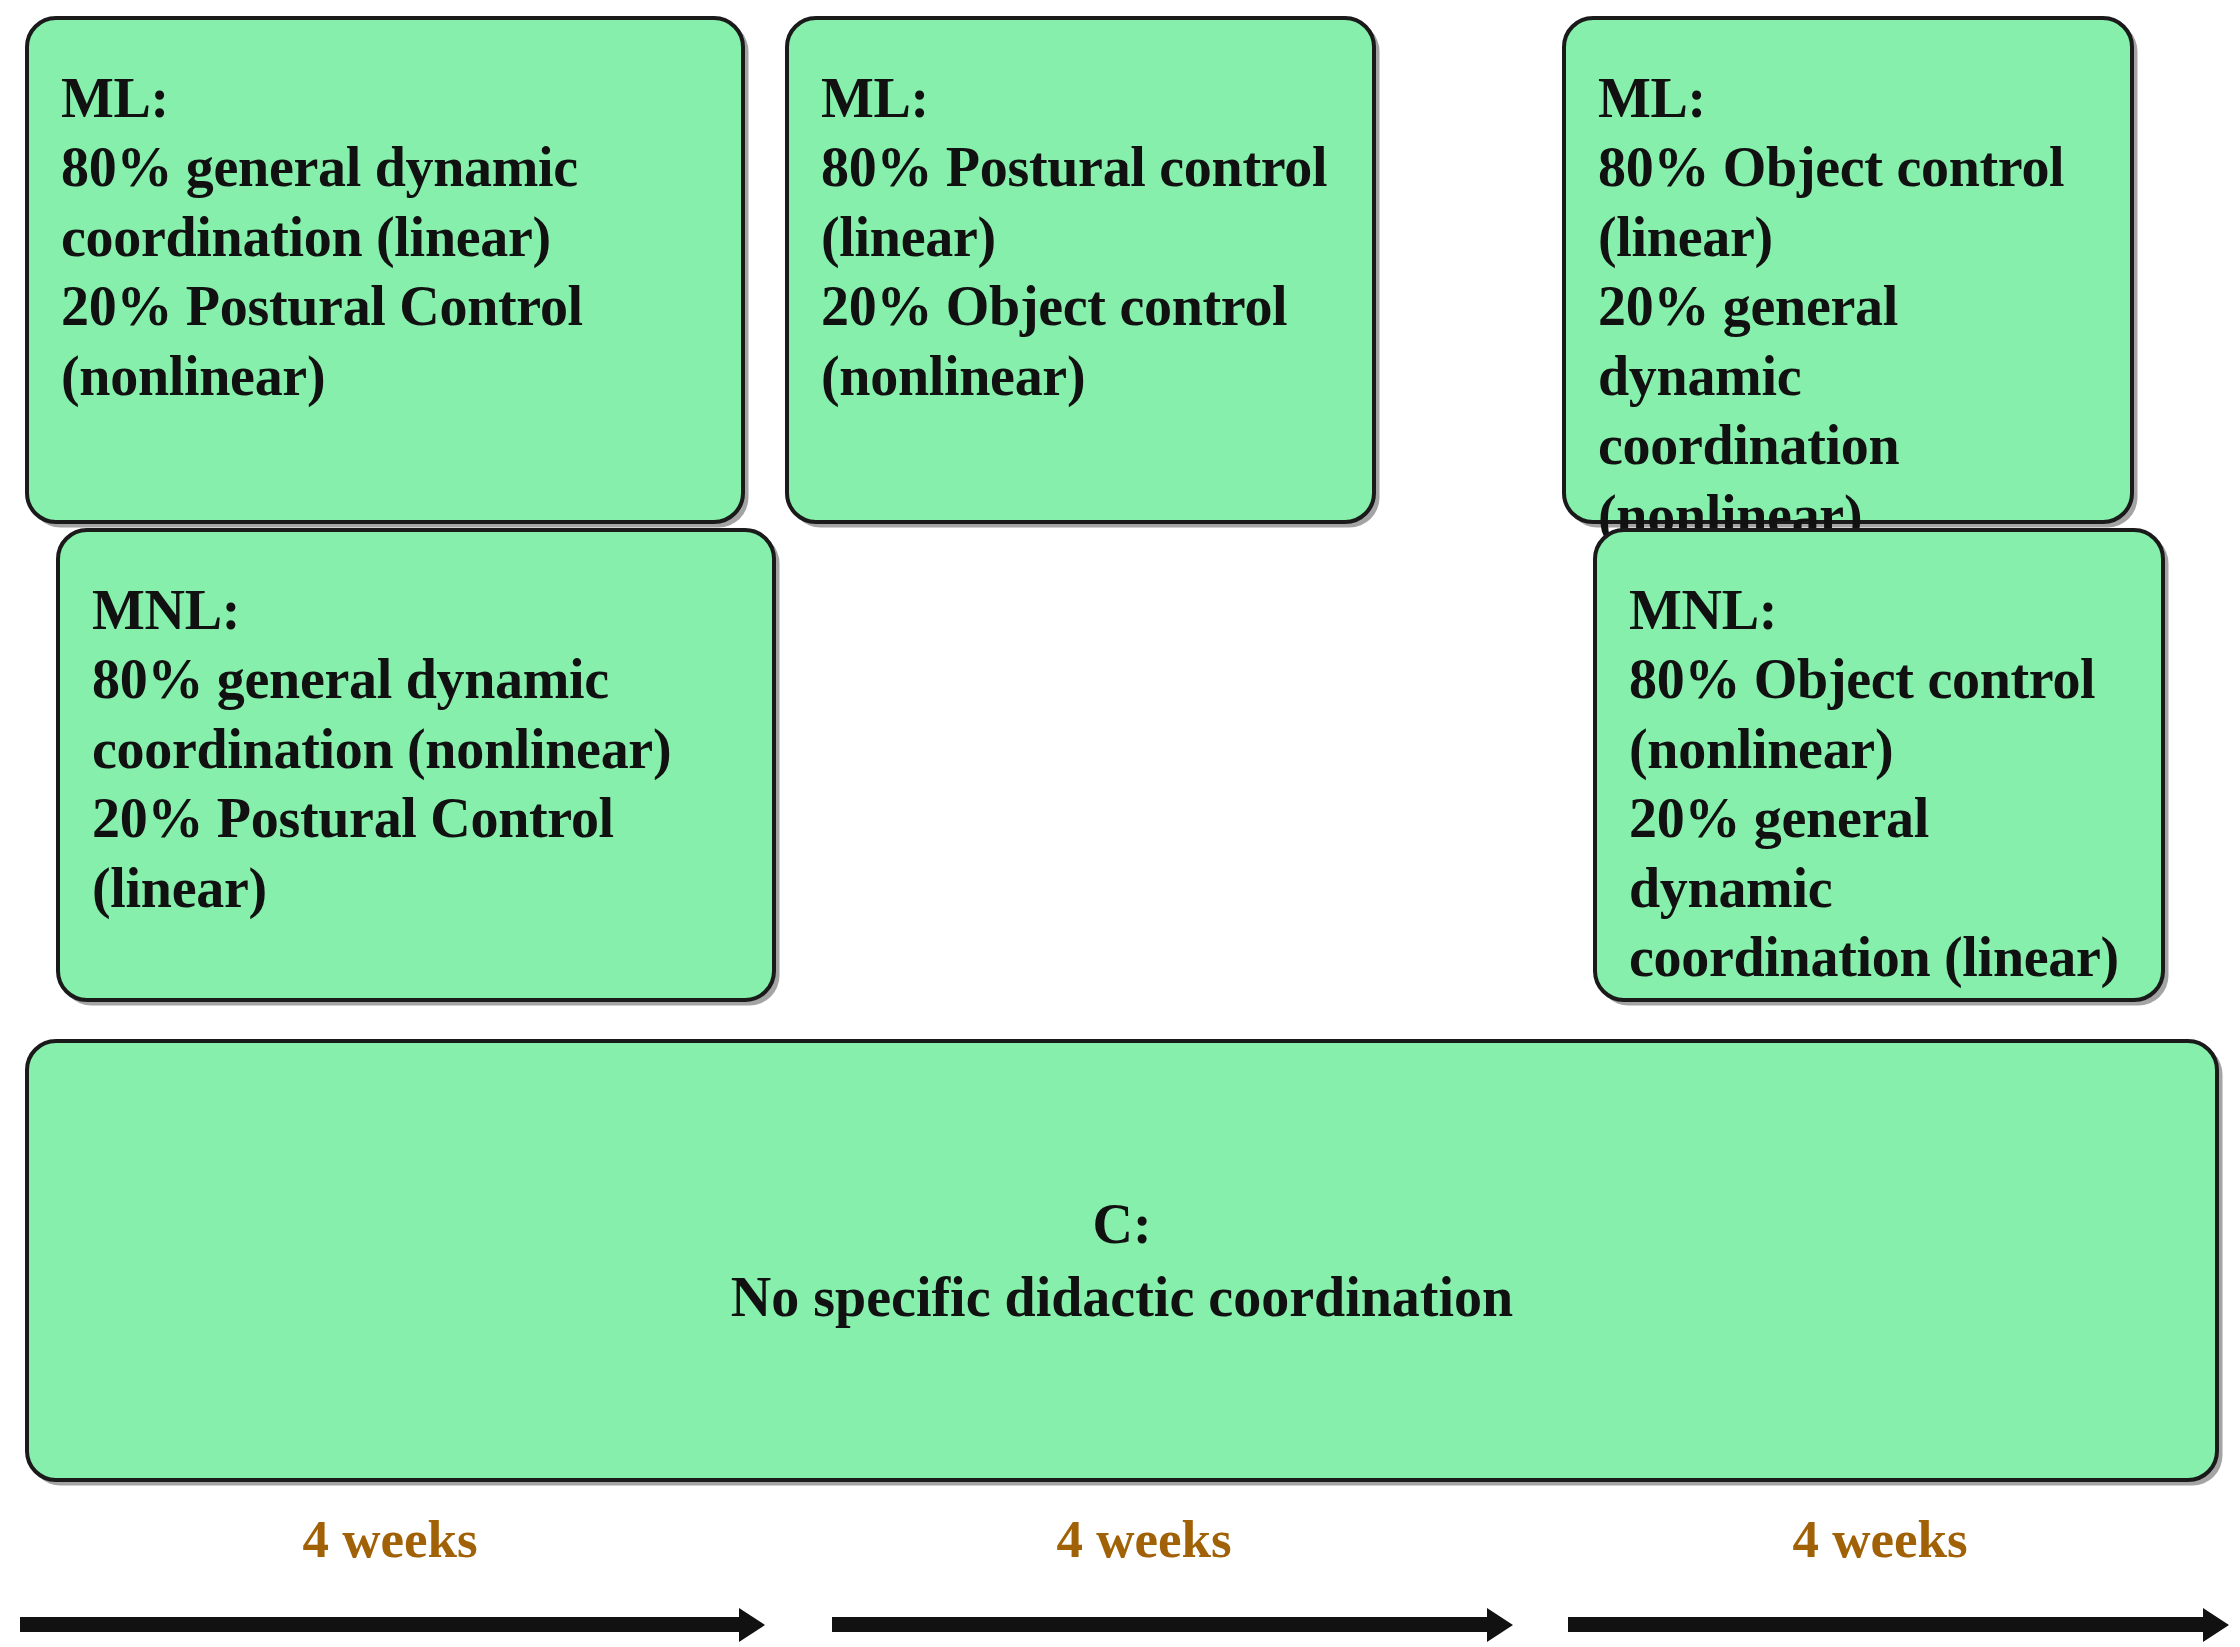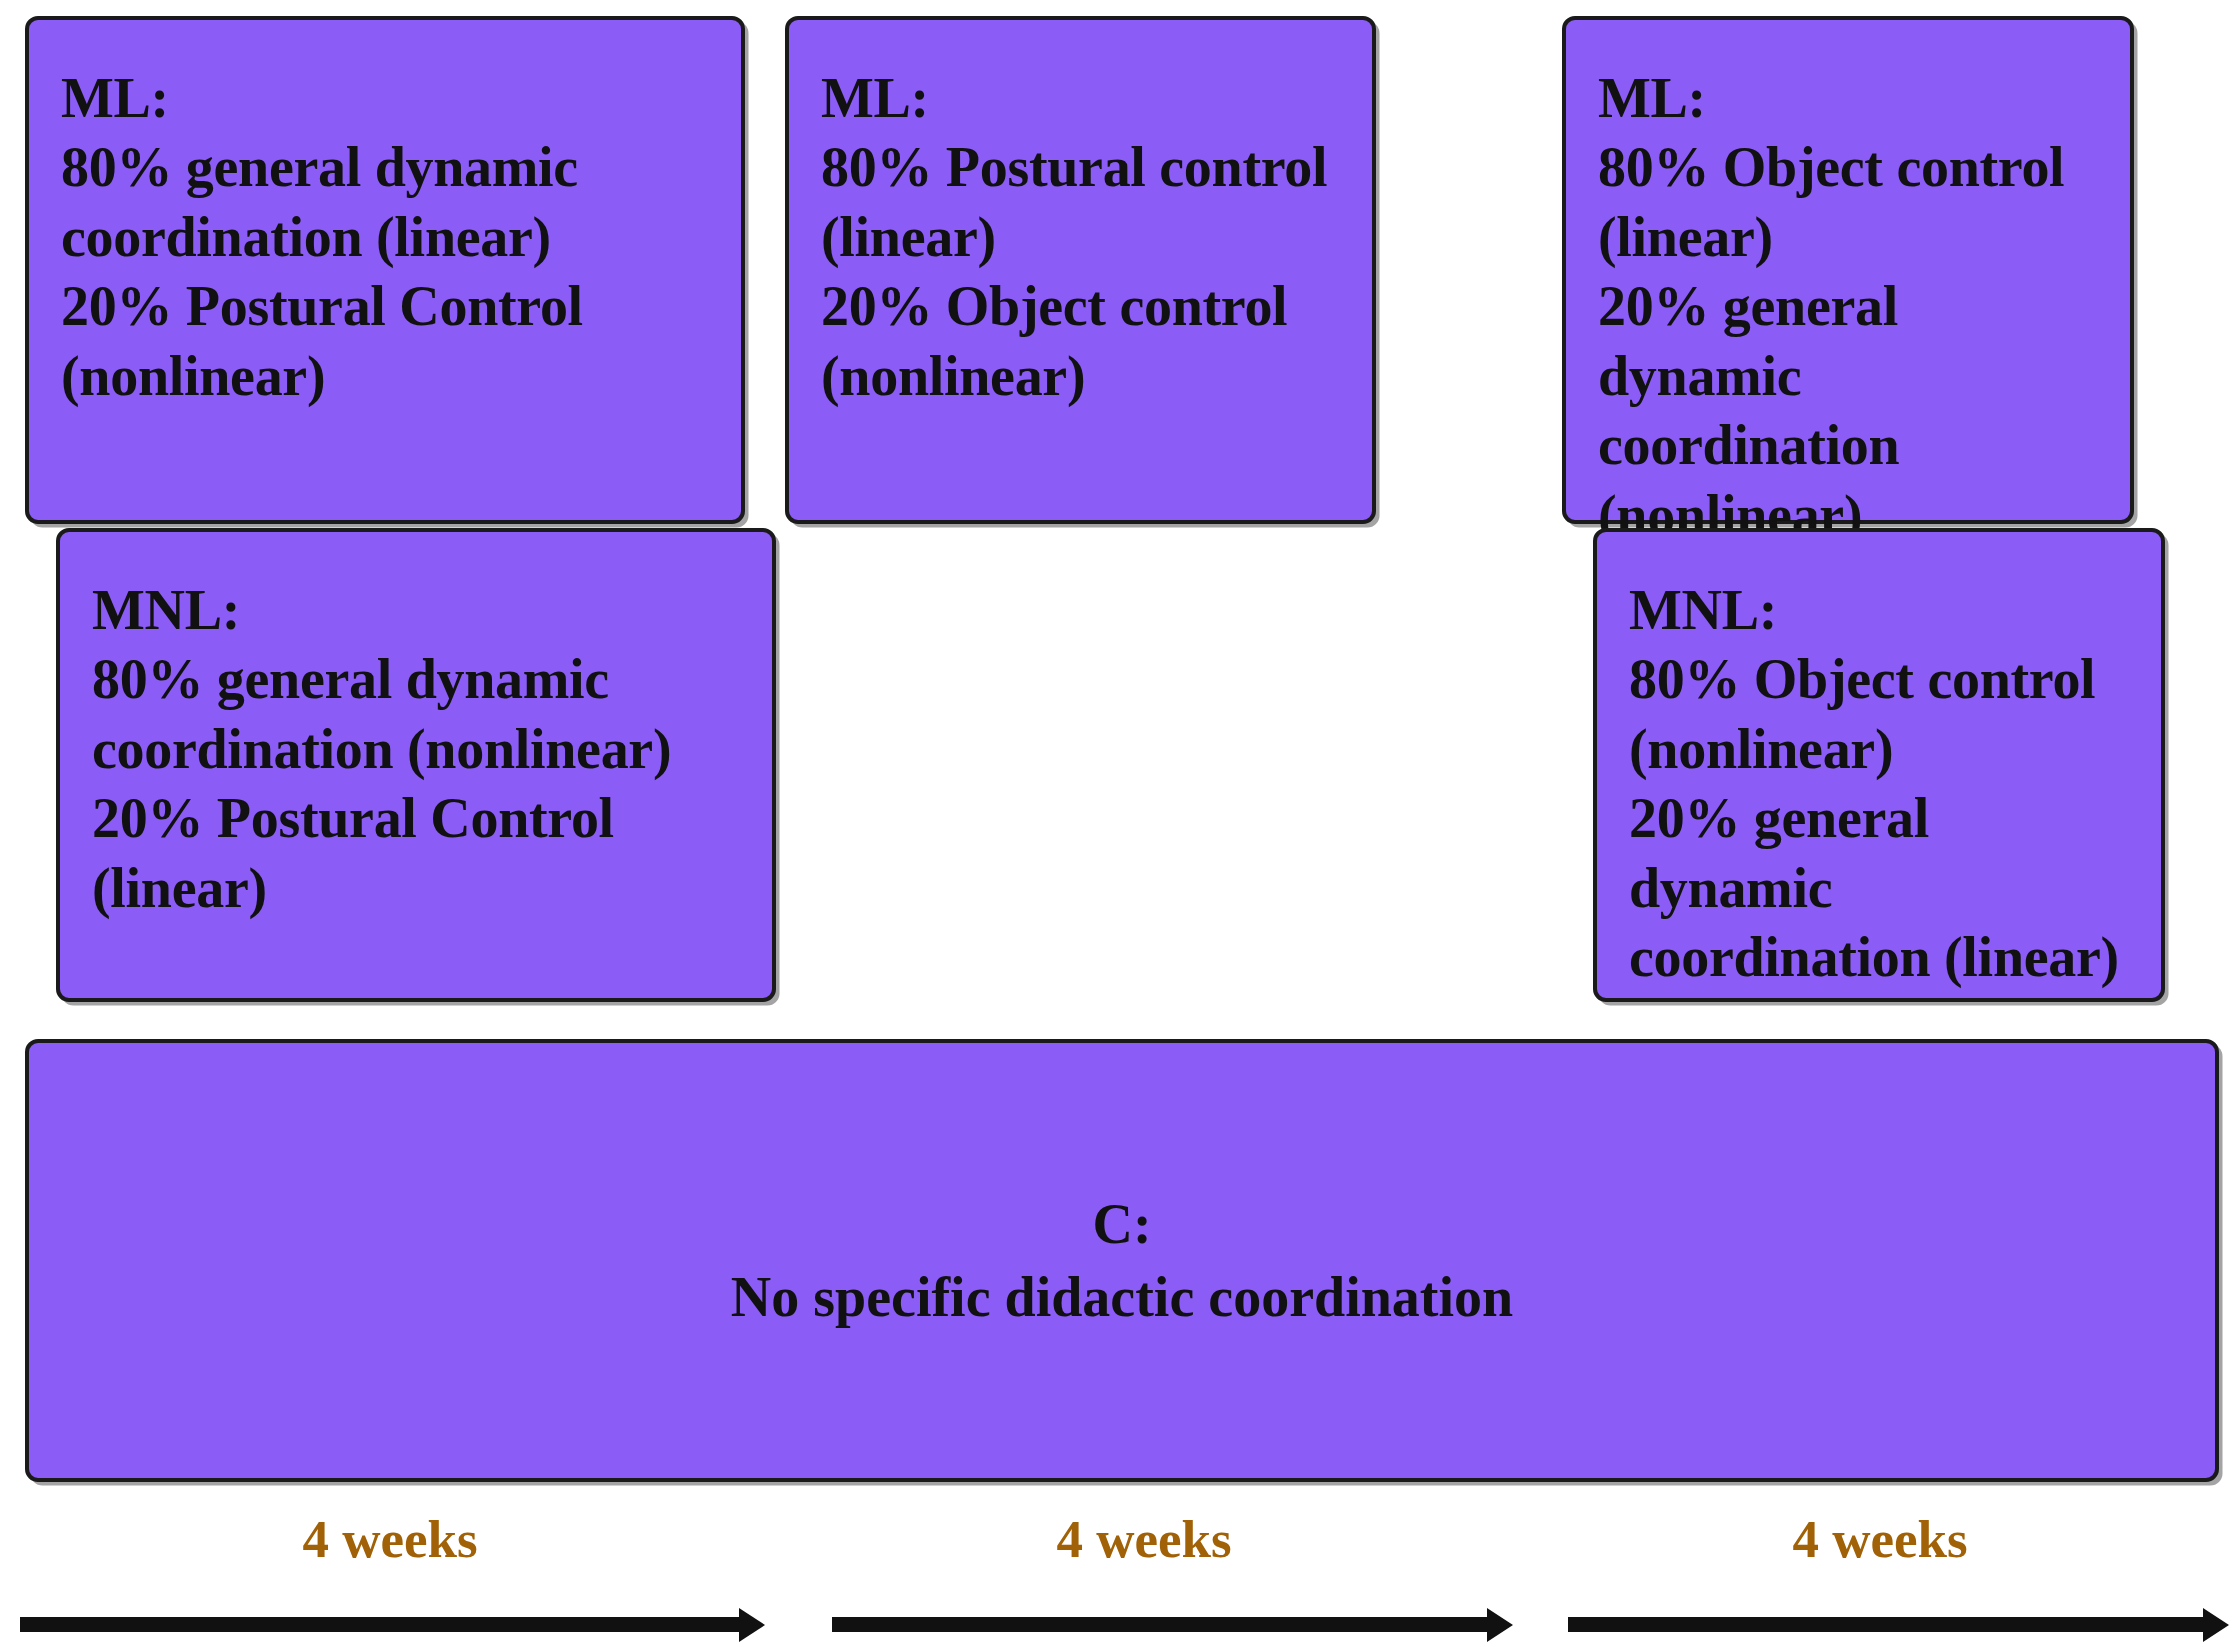--- a/index.html
+++ b/index.html
@@ -17,23 +17,23 @@
     width: 2241px;
     height: 1647px;
     background: #ffffff;
     overflow: hidden;
   }
 
   
   .box {
     position: absolute;
     box-sizing: border-box;
-    background: #8b5cf6;
+    background: #86efac;
     border: 4.4px solid #1a1a1a;
-    border-radius: 13px;
+    border-radius: 31px;
     box-shadow: 4.4px 4.4px 0 -0.9px rgba(90,90,90,0.55);
   }
 
   .box-text {
     position: absolute;
     left: 32px;
     right: 21px;
     top: 44px;
     font-weight: bold;
     font-size: 56px;

